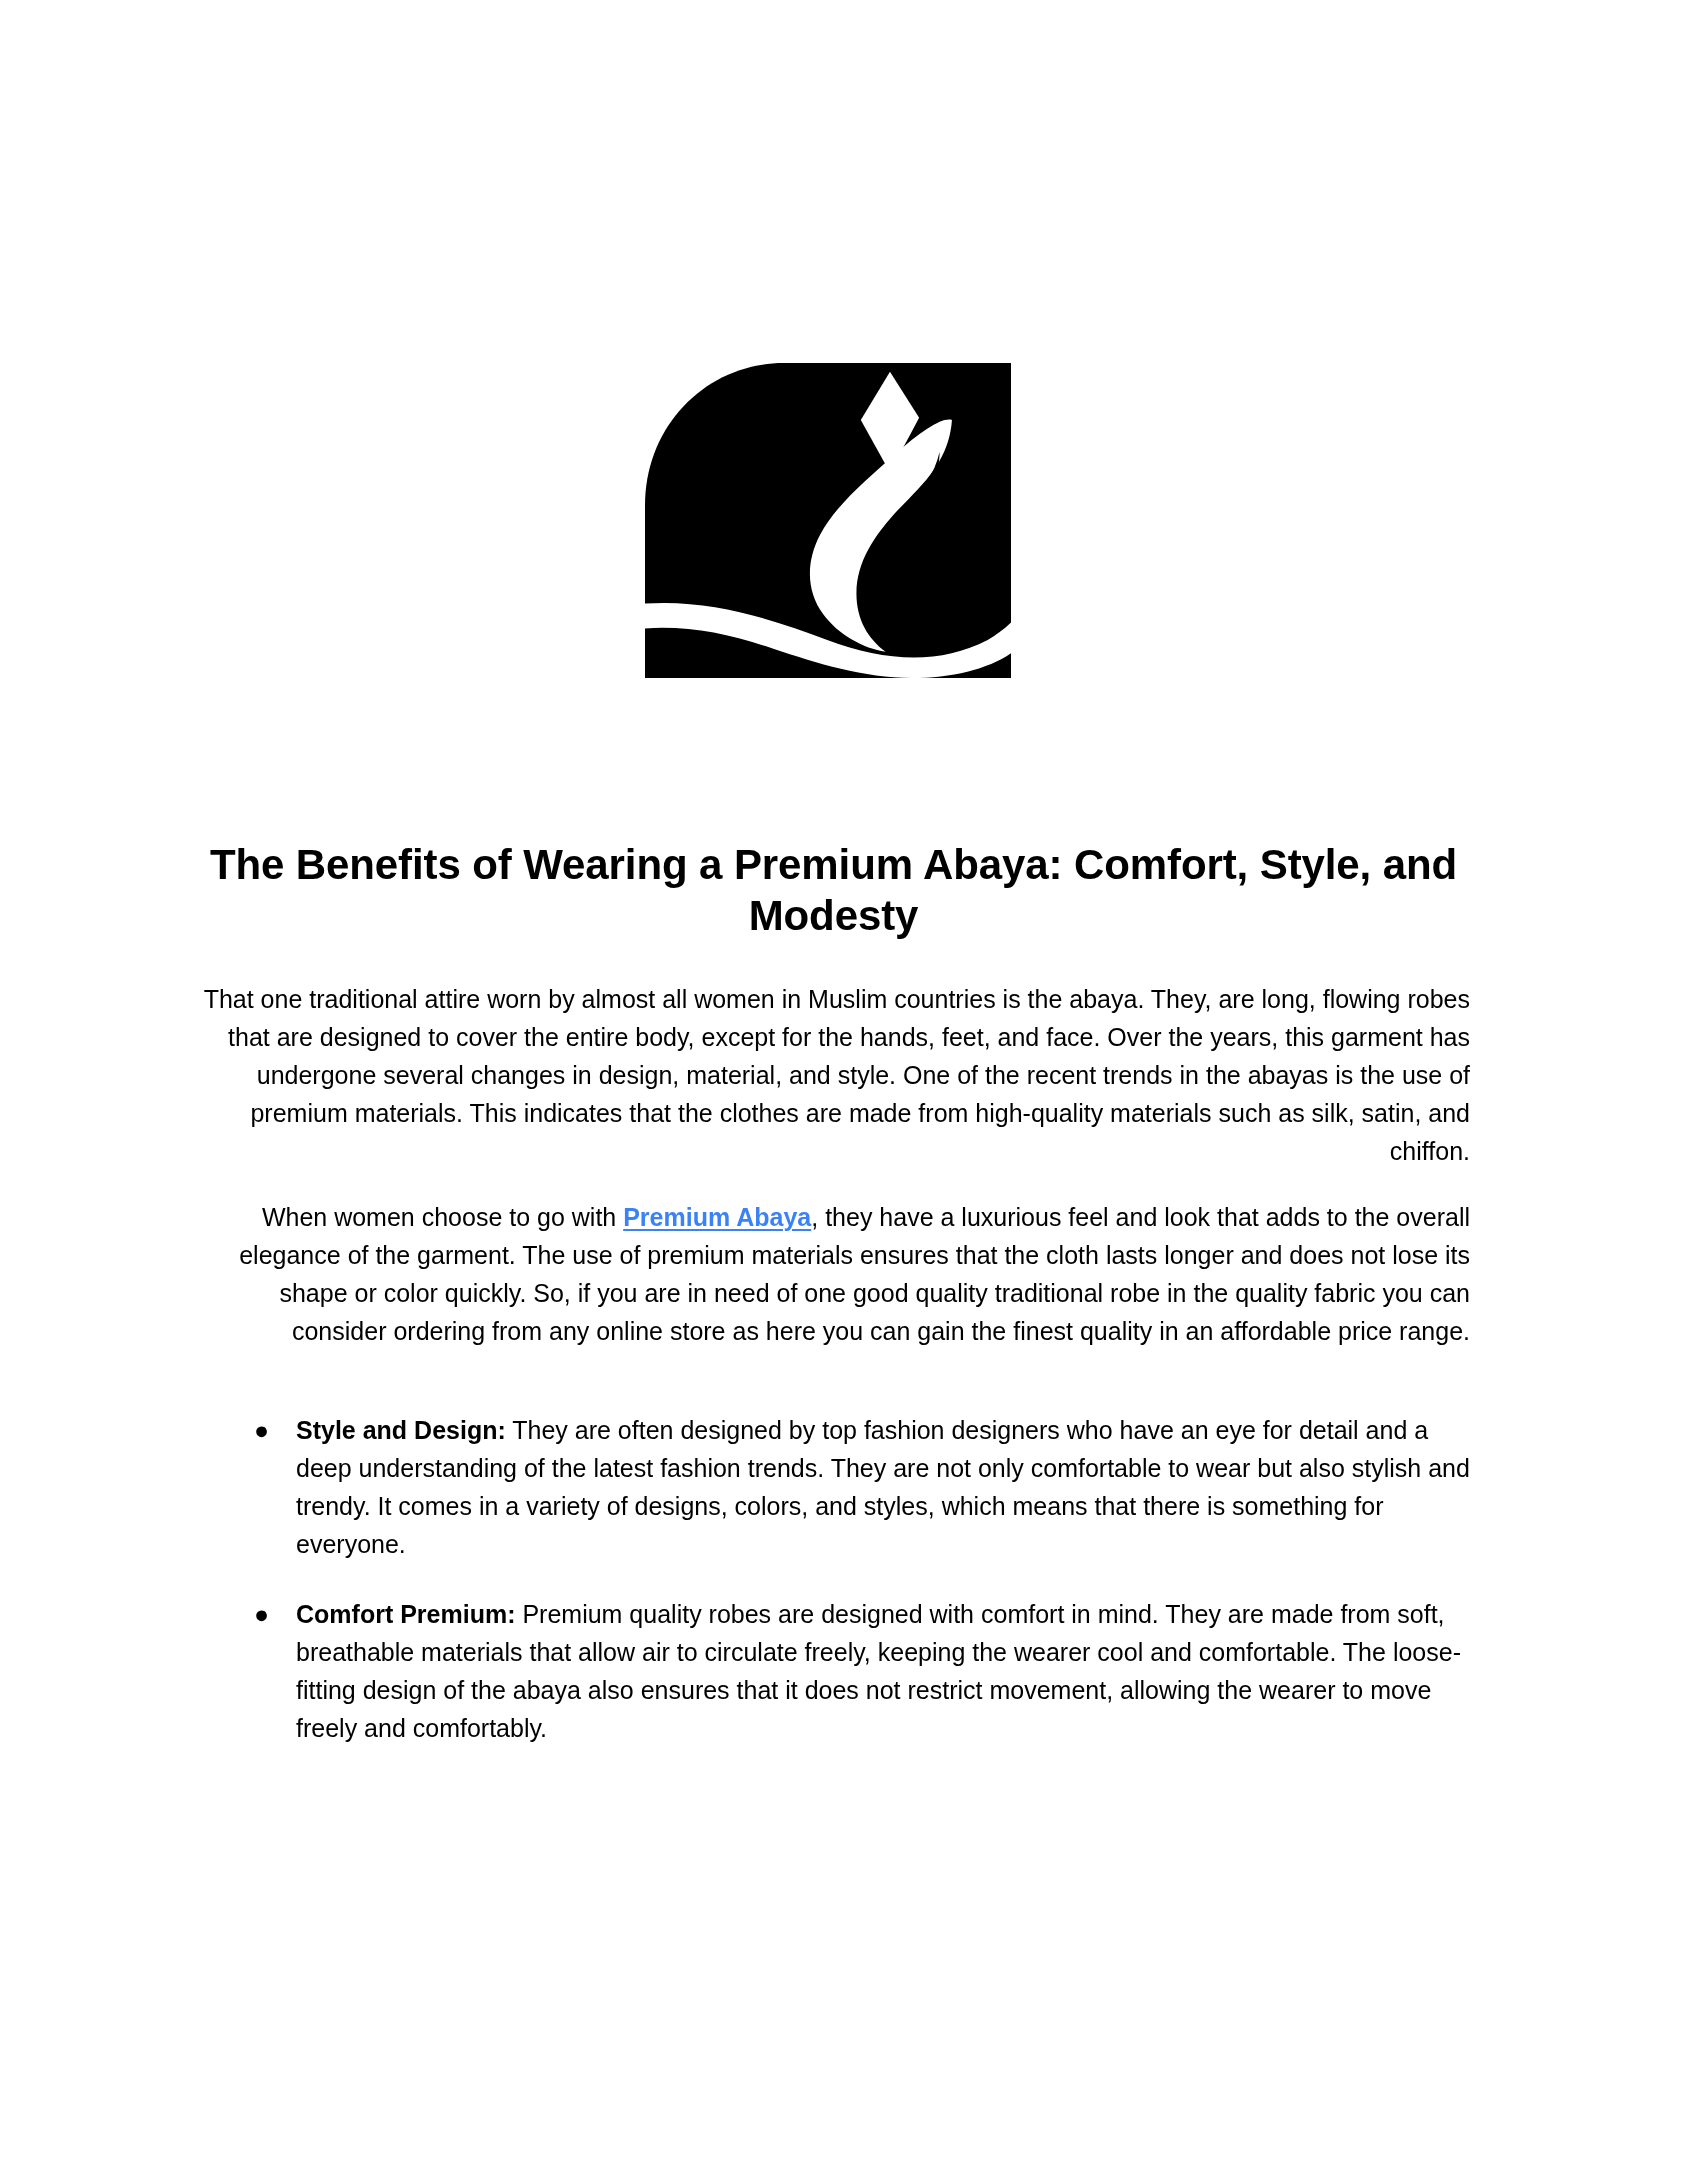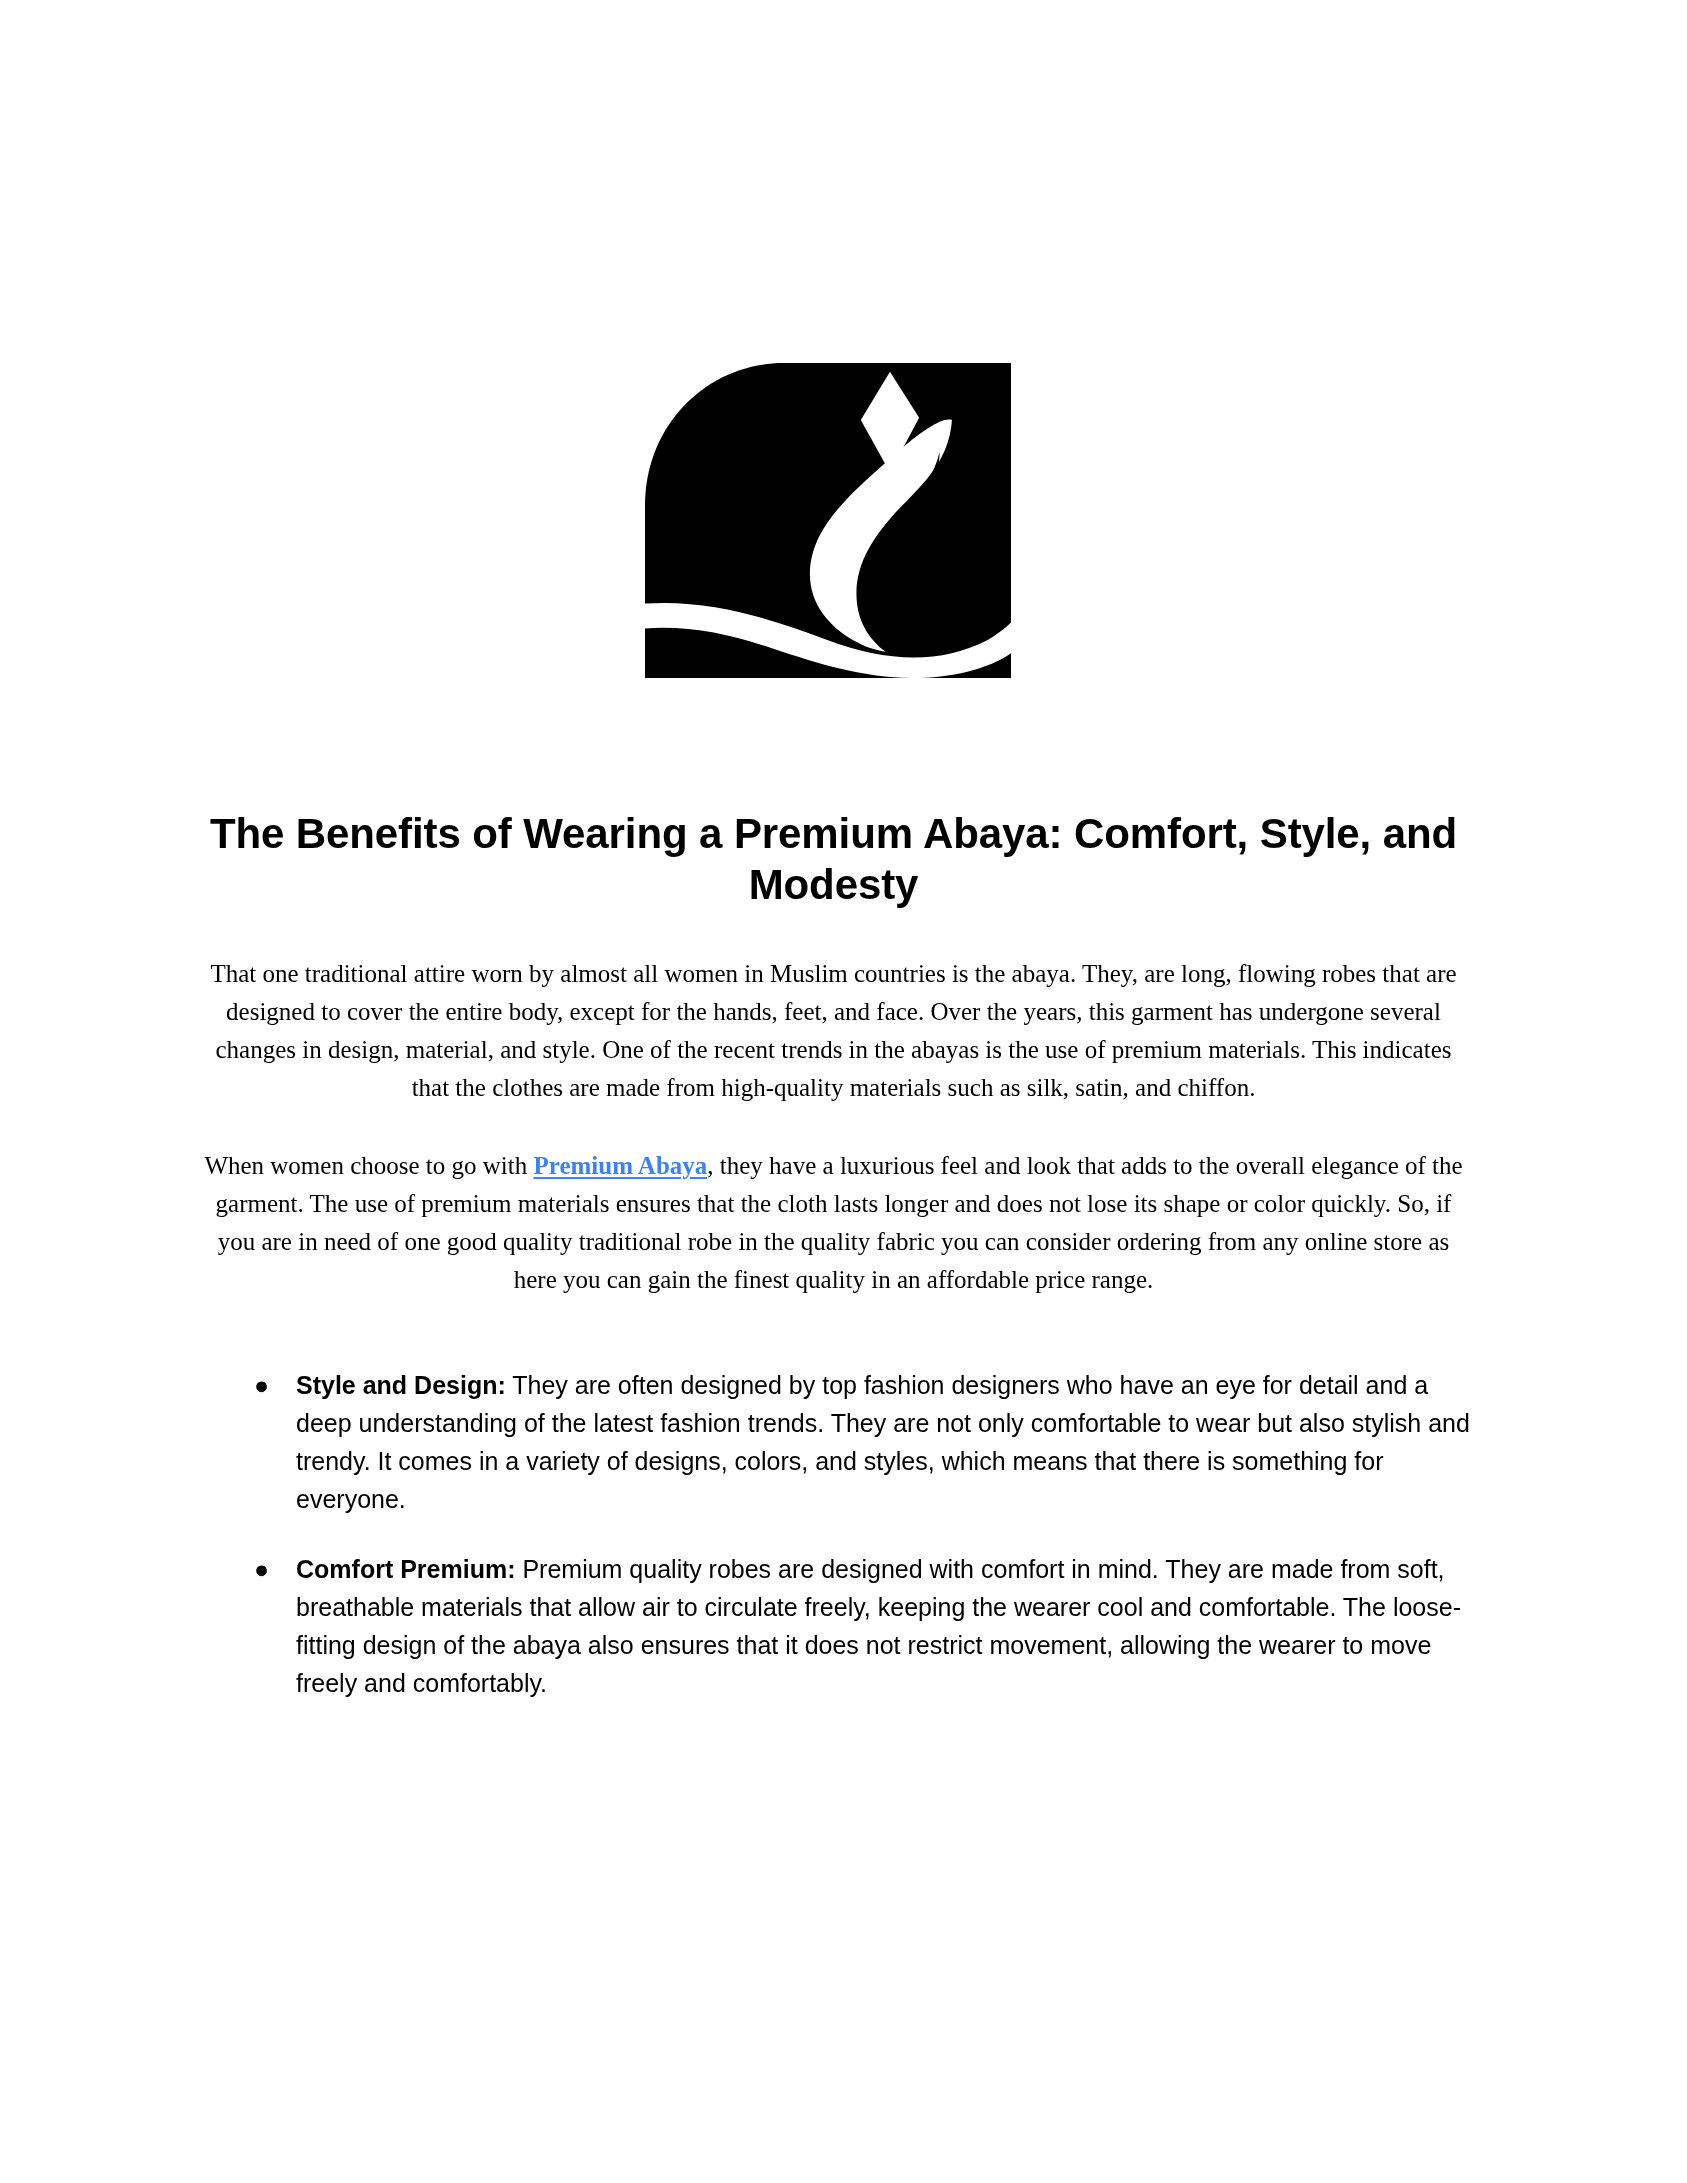--- a/index.html
+++ b/index.html
@@ -34,43 +34,42 @@
   .logo-wrap svg {
     display: block;
     width: 100%;
     height: 100%;
   }
 
   
   .content {
     position: absolute;
     left: 197px;
-    top: 808px;
+    top: 839px;
     width: 1273px;
   }
 
   h1.doc-title {
     margin: 0;
     padding: 0;
     font-size: 42px;
     line-height: 1.22;
     font-weight: bold;
     text-align: center;
     letter-spacing: -0.1px;
     color: #000000;
   }
 
   p.body-para {
-    margin: 6px;
+    margin: 0;
     padding: 0;
     font-size: 25px;
     line-height: 1.52;
     color: #000000;
-    text-align: center;
-    font-family: Liberation Serif, serif;
+    text-align: right;
   }
 
   .gap-after-title { height: 39px; }
   .gap-para        { height: 28px; }
   .gap-heading     { height: 29px; }
   .gap-bullet      { height: 32px; }
 
   a.inline-link {
     color: #3b82f6;
     font-weight: bold;

